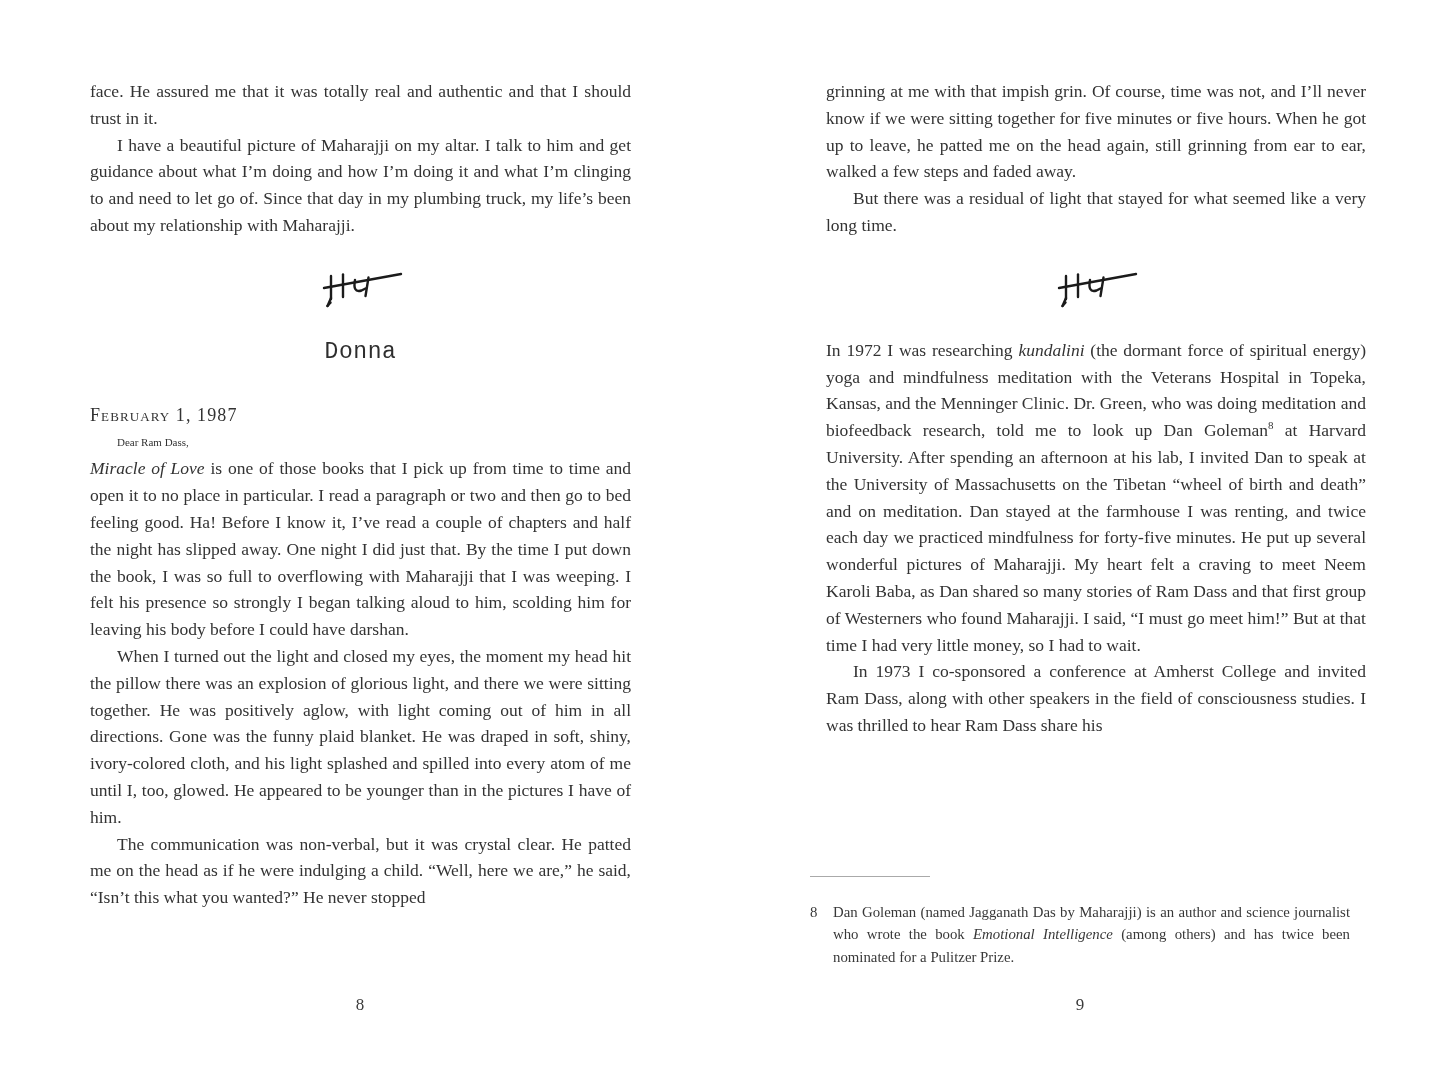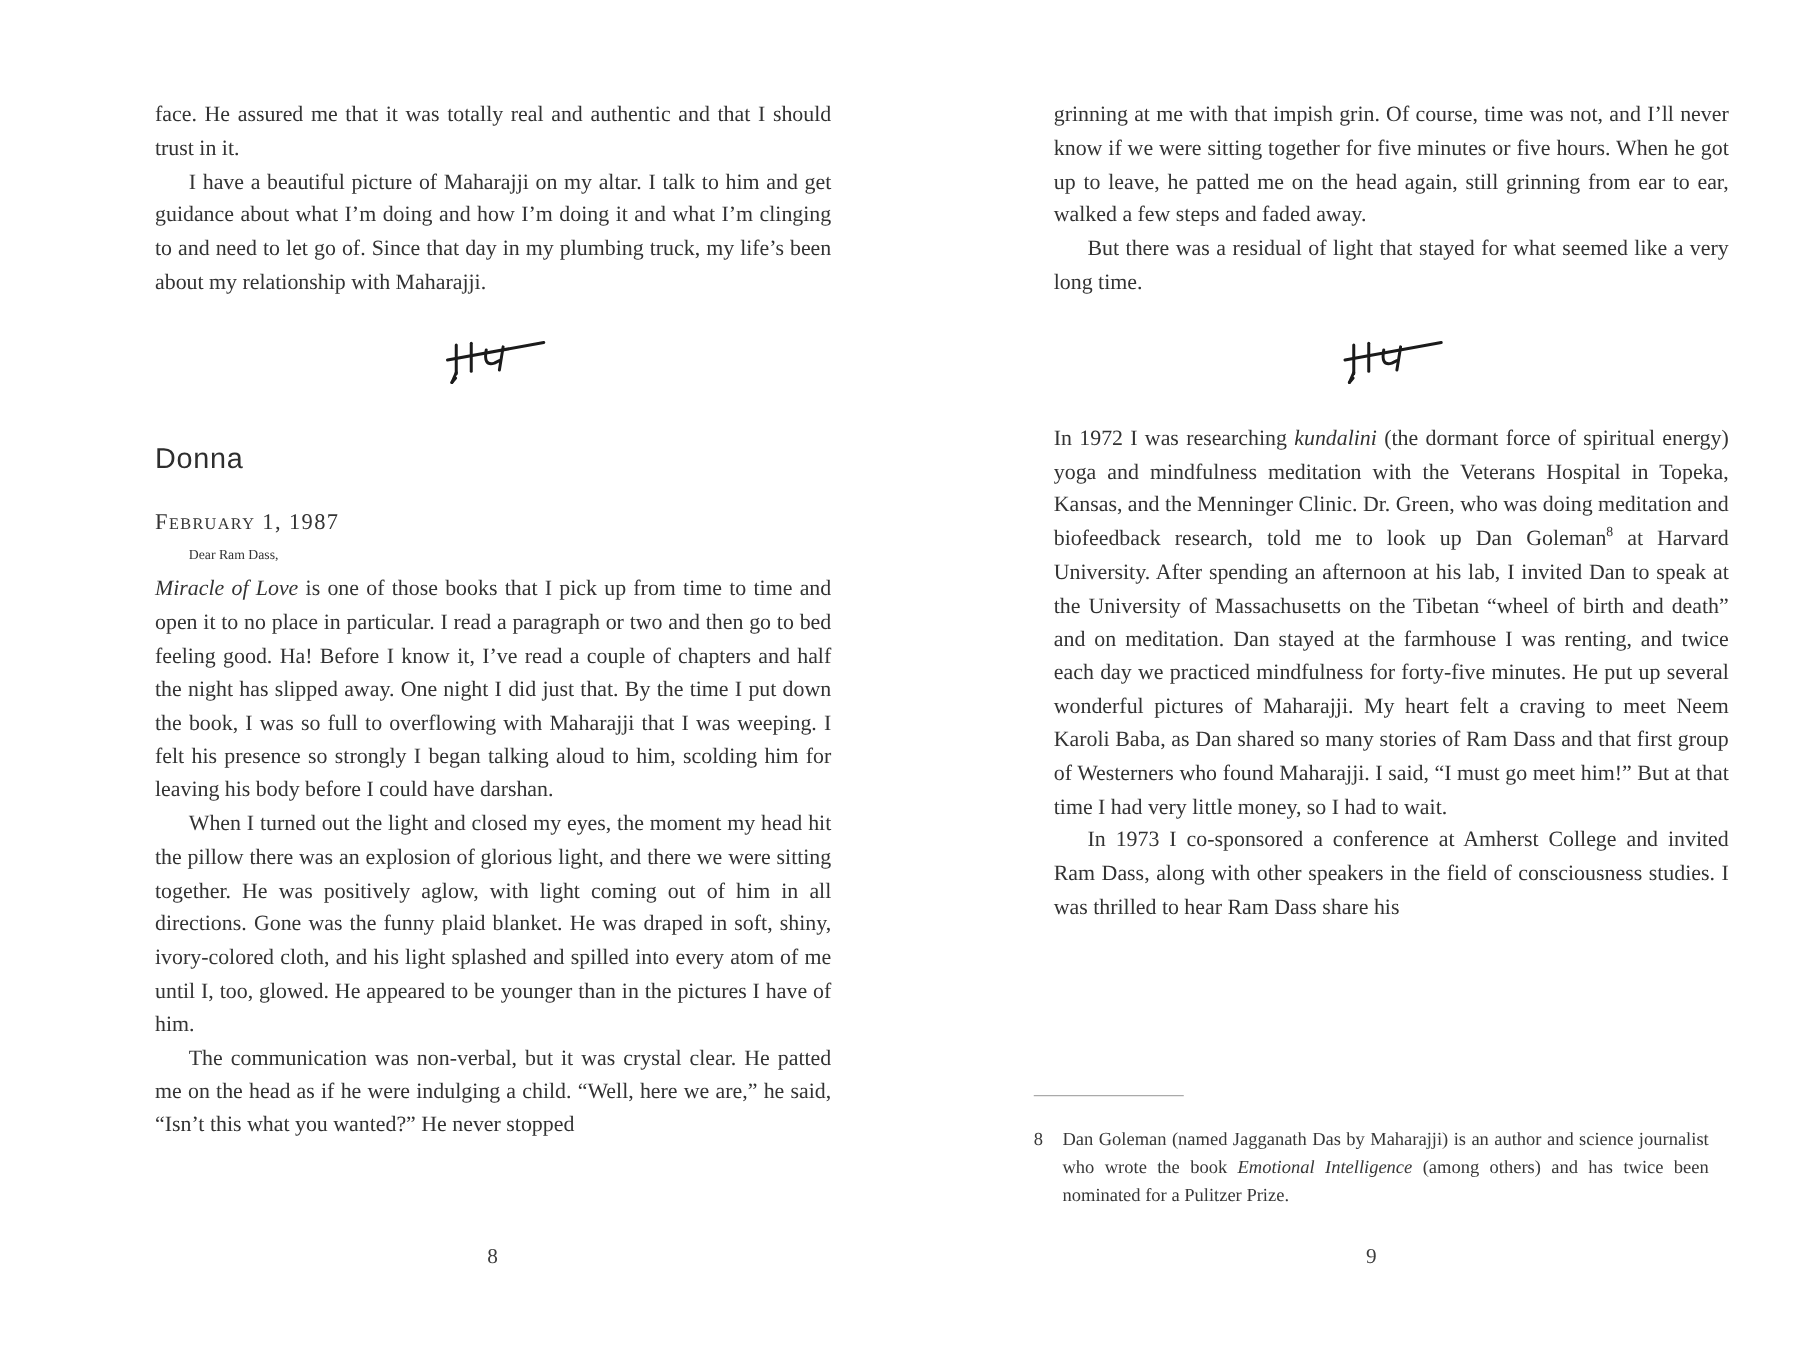--- a/index.html
+++ b/index.html
@@ -3,53 +3,53 @@
 <meta charset="utf-8">
 <style>
   * { margin: 0; padding: 0; box-sizing: border-box; }
   html, body { background: #ffffff; }
   body {
     width: 1440px; height: 1080px;
     font-family: "Liberation Serif", serif;
     color: #333333;
     overflow: hidden;
   }
-  .spread { display: flex; width: 1440px; height: 776px; padding-left: 34px; }
+  .spread { display: flex; width: 1440px; height: 776px; }
   .page { width: 720px; height: 1080px; position: relative; }
   .content { position: absolute; top: 78px; }
   .page-left .content  { left: 90px; width: 541px; }
   .page-right .content { left: 106px; width: 540px; }
 
   .body-text {
     font-size: 17.5px;
     line-height: 26.8px;
     text-align: justify;
     color: #333333;
   }
   .para { margin: 0; }
   .para.ind { text-indent: 27px; }
   .it  { font-style: italic; }
   .sup { font-size: 11px; vertical-align: super; line-height: 0; }
 
   .divider { text-align: center; margin-top: 26px; height: 46px; }
   .divider svg { display: inline-block; }
 
   .section-heading {
-    font-family: Liberation Sans, sans-serif;
+    font-family: Liberation Mono, monospace;
     font-weight: 400;
     font-size: 23px;
     letter-spacing: 0.6px;
     color: #2e2e2e;
-    text-align: left;
-    margin-top: 44px;
+    text-align: center;
+    margin-top: 30px;
     line-height: 23px;
   }
 
   .date-line {
-    margin-top: 26px;
+    margin-top: 38px;
     font-variant: small-caps;
     letter-spacing: 1.1px;
     font-size: 18px;
     line-height: 26.8px;
     color: #333333;
   }
   .salutation { line-height: 26.8px; text-indent: 27px; font-size: 11px; }
 
   .letter { }
   .letter-right { margin-top: 26px; }

